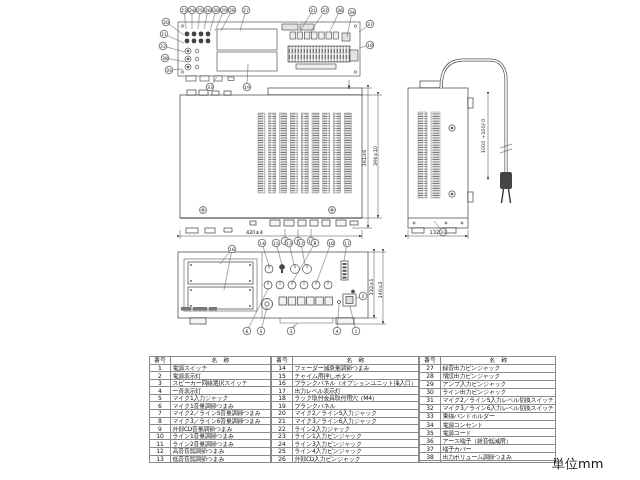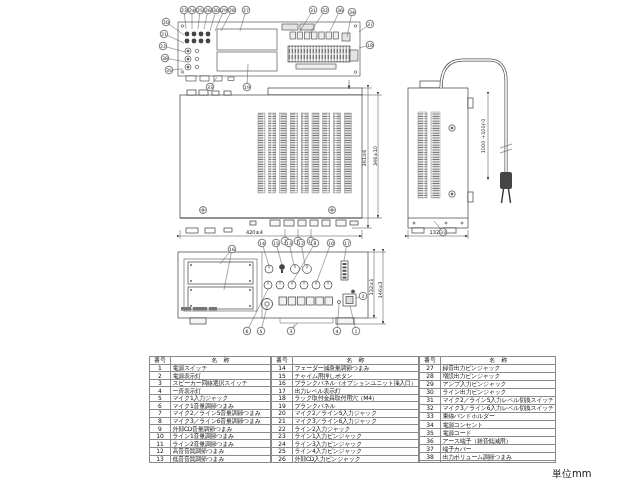--- a/index.html
+++ b/index.html
@@ -8,21 +8,21 @@
   #diagram{position:absolute;left:0;top:0}
   #diagram text{font-family:"DejaVu Sans","Liberation Sans",sans-serif;fill:#222}
   .dimlbl{font-size:5px}
   .parts{position:absolute;left:149px;top:356px;display:flex}
   table{border-collapse:collapse;table-layout:fixed}
   th,td{border:1px solid #8a8a8a;font-size:6px;line-height:5.8px;padding:0.4px 1.5px;
         font-weight:normal;white-space:nowrap;overflow:hidden;color:#111}
   td.no{text-align:center;width:17px}
   td.nm{width:96px;text-align:left;letter-spacing:-0.3px}
   th{text-align:center;background:#fff}
-  .unit{position:absolute;left:552px;top:467px;font-size:10px;color:#111}
+  .unit{position:absolute;left:552px;top:455px;font-size:13px;color:#111}
 </style>
 </head>
 <body>
 
 <svg id="diagram" width="640" height="352" viewBox="0 0 640 352">
   <defs>
     <pattern id="vent" width="8" height="2.4" patternUnits="userSpaceOnUse">
       <rect width="8" height="2.4" fill="#ffffff"></rect>
       <rect x="0.4" y="0.6" width="7" height="1.1" fill="#6a6a6a"></rect>
     </pattern>

